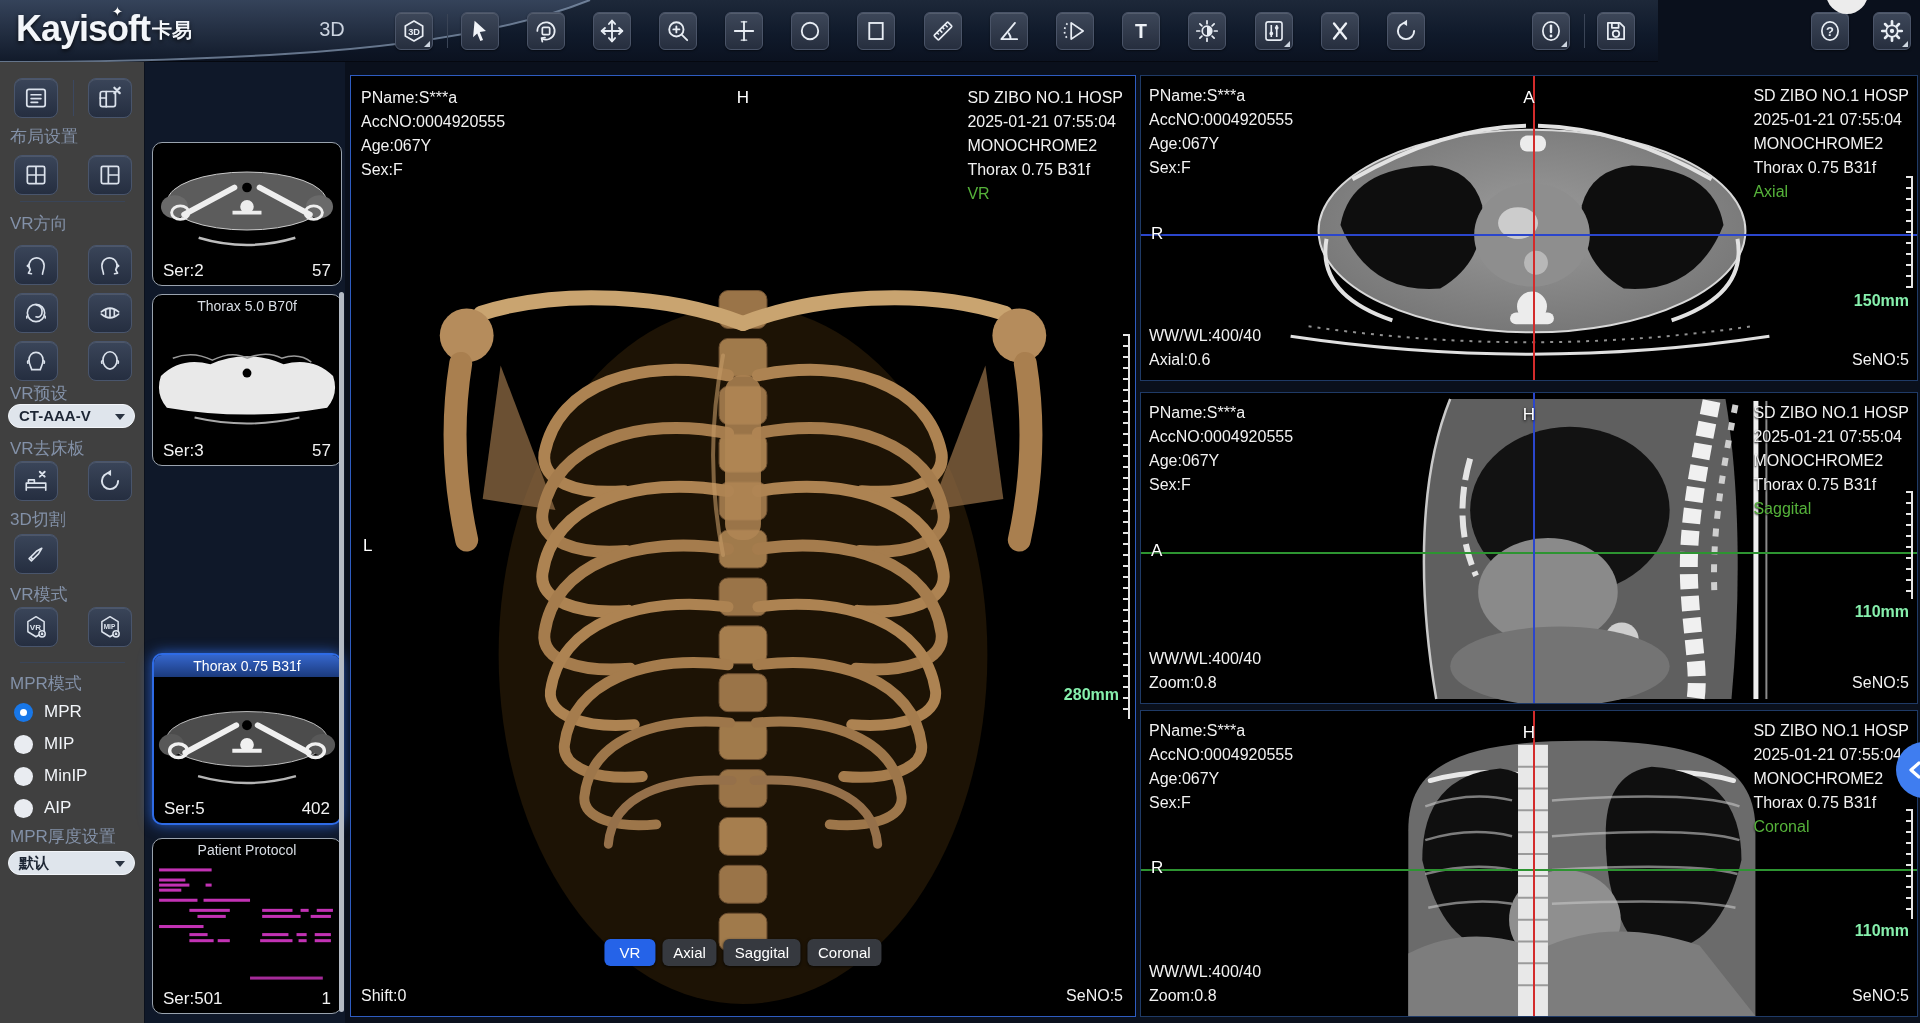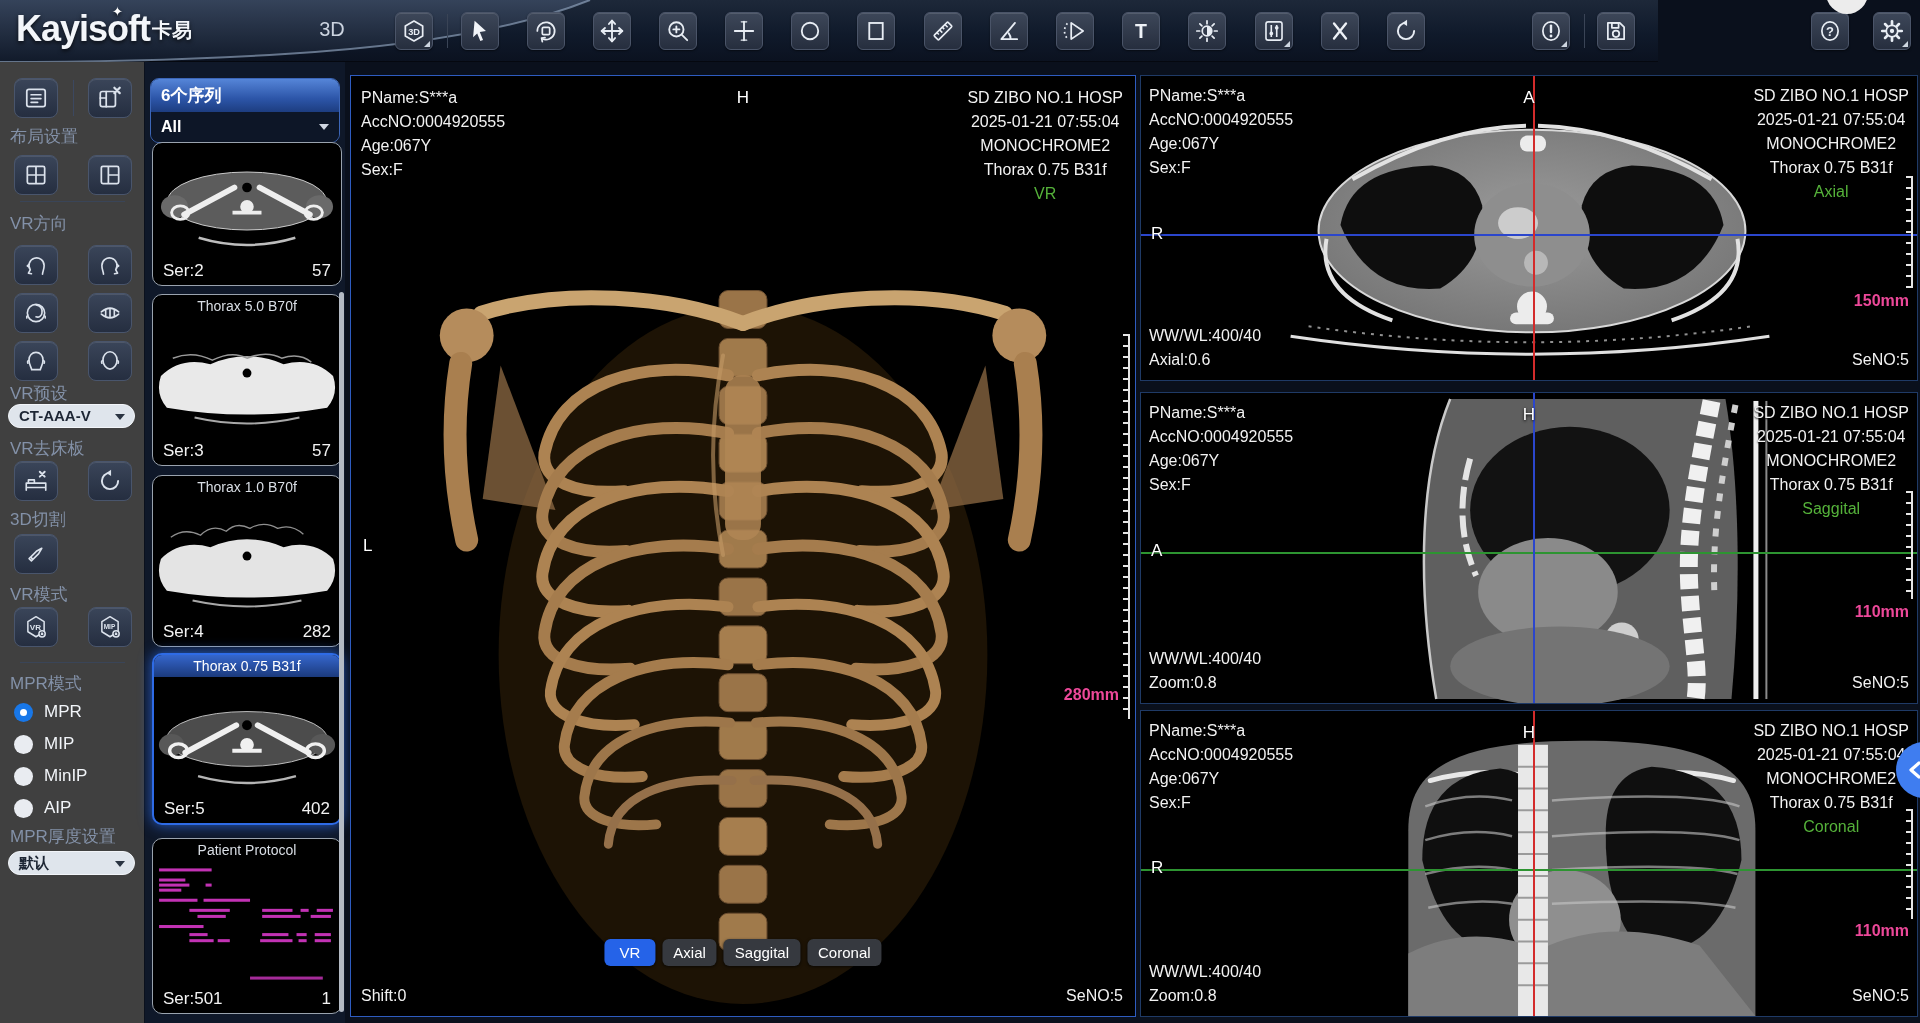--- a/index.html
+++ b/index.html
@@ -61,28 +61,28 @@
   .thumb.sel .t-title{background:linear-gradient(180deg,#3566cc,#1b3a7c);color:#fff}
   .t-img{position:absolute;left:0;top:22px;width:100%}
   .t-ser{position:absolute;left:10px;bottom:4px;color:#f2f2f2;font-size:17px;text-shadow:0 1px 2px #000}
   .t-count{position:absolute;right:10px;bottom:4px;color:#f2f2f2;font-size:17px;text-shadow:0 1px 2px #000}
   #series-scroll{position:absolute;left:194px;top:230px;width:5px;height:720px;border-radius:3px;background:#b3bac4}
 
   
   .vp{position:absolute;background:#000;border:1px solid #1f3a66}
   .vp.active{border-color:#2e5cc0}
   .ol{position:absolute;color:#f2f2f2;font-size:16px;line-height:24px;text-shadow:0 1px 2px #000;white-space:nowrap;z-index:6}
-  .tr{text-align:center}
+  .tr{text-align:left}
   .green{color:#55b23a}
   .om{position:absolute;color:#fff;font-size:17px;text-shadow:0 1px 3px #000;z-index:6}
   .xline{position:absolute;z-index:5;pointer-events:none}
   .ruler{position:absolute;z-index:6;width:7px;border-right:2px solid #e6e6e6;
     background-image:repeating-linear-gradient(to bottom,#e6e6e6 0 2px,transparent 2px 11px);
     background-position:right 0;background-size:5px 100%;background-repeat:no-repeat}
-  .scale-label{position:absolute;z-index:6;color:#ec4899;font-size:16px;font-weight:700;text-shadow:0 1px 2px #000}
+  .scale-label{position:absolute;z-index:6;color:#86efac;font-size:16px;font-weight:700;text-shadow:0 1px 2px #000}
   .vp-img{position:absolute;left:0;top:0;width:100%;height:100%;z-index:1}
   #vr-switch{position:absolute;left:50%;transform:translateX(-50%);bottom:50px;display:flex;gap:7px;z-index:7}
   .vbtn{height:27px;padding:0 11px;border-radius:6px;background:#36393f;color:#fff;font-size:15px;line-height:27px;
     box-shadow:0 1px 3px rgba(0,0,0,.6)}
   .vbtn.active{background:#2563e8;padding:0 15px}
   #collapse-btn{position:absolute;left:1896px;top:742px;width:56px;height:56px;border-radius:50%;background:#3f7df0;z-index:9}
   #collapse-btn svg{position:absolute;left:6px;top:14px;width:28px;height:28px}
 </style>
 </head>
 <body>
@@ -370,27 +370,20 @@
         <span class="rlbl">AIP</span>
     </div>
     <div class="sct" style="top:763px">MPR厚度设置</div>
     <div class="pill" style="top:789px">
       <span>默认</span>
       <span class="pchev"></span>
     </div>
   </div>
 
   <div id="series">
-    <div id="series-head">
-      <div class="hd">6个序列</div>
-      <div class="flt">
-        <span>All</span>
-        <span class="pchev"></span>
-      </div>
-    </div>
 
     <div class="thumb" style="top:80px;height:144px">
       <svg class="t-img" style="top:0;height:116px" viewBox="0 0 190 120" preserveAspectRatio="xMidYMid meet">
         <ellipse cx="95" cy="60" rx="82" ry="30" fill="#5c5c5c" stroke="#cfcfcf" stroke-width="1"></ellipse>
         <ellipse cx="20" cy="66" rx="14" ry="12" fill="#6a6a6a"></ellipse>
           <ellipse cx="170" cy="66" rx="14" ry="12" fill="#6a6a6a"></ellipse>
         <path d="M30,74 L82,46" stroke="#eeeeee" stroke-width="6" stroke-linecap="round"></path>
         <path d="M108,46 L160,74" stroke="#eeeeee" stroke-width="6" stroke-linecap="round"></path>
         <ellipse cx="26" cy="72" rx="9" ry="7" fill="none" stroke="#eeeeee" stroke-width="3"></ellipse>
         <ellipse cx="164" cy="72" rx="9" ry="7" fill="none" stroke="#eeeeee" stroke-width="3"></ellipse>
@@ -408,31 +401,20 @@
       <svg class="t-img" style="height:122px" viewBox="0 0 190 120" preserveAspectRatio="xMidYMid meet">
         <path d="M8,58 Q28,38 58,46 Q95,30 132,46 Q162,38 182,58 Q188,76 176,90 Q95,104 14,90 Q2,76 8,58Z" fill="#e9e9e9"></path>
         <path d="M20,40 q20,-8 40,2 q20,-10 35,-2 q20,-8 35,0 q18,-6 30,4" stroke="#9a9a9a" stroke-width="1.5" fill="none"></path>
         <circle cx="95" cy="55" r="4.5" fill="#000"></circle>
         <path d="M42,100 Q95,112 148,100" stroke="#a8a8a8" stroke-width="2" fill="none"></path>
       </svg>
       <div class="t-ser">Ser:3</div>
       <div class="t-count">57</div>
     </div>
 
-    <div class="thumb" style="top:413px;height:172px">
-      <div class="t-title">Thorax 1.0 B70f</div>
-      <svg class="t-img" style="height:122px" viewBox="0 0 190 120" preserveAspectRatio="xMidYMid meet">
-        <path d="M8,60 Q28,40 58,48 Q95,32 132,48 Q162,40 182,60 Q188,78 176,92 Q95,106 14,92 Q2,78 8,60Z" fill="#e4e4e4"></path>
-        <path d="M18,38 q14,-10 30,-2 q12,-12 26,-4 q10,-10 24,-3 q14,-8 28,0 q14,-5 26,6" stroke="#8f8f8f" stroke-width="1.3" fill="none"></path>
-        <circle cx="95" cy="57" r="4.5" fill="#000"></circle>
-        <path d="M40,102 Q95,114 150,102" stroke="#a8a8a8" stroke-width="2" fill="none"></path>
-      </svg>
-      <div class="t-ser">Ser:4</div>
-      <div class="t-count">282</div>
-    </div>
 
     <div class="thumb sel" style="top:591px;height:172px">
       <div class="t-title">Thorax 0.75 B31f</div>
       <svg class="t-img" style="height:120px" viewBox="0 0 190 120" preserveAspectRatio="xMidYMid meet">
         <ellipse cx="95" cy="62" rx="82" ry="28" fill="#4c4c4c" stroke="#bdbdbd" stroke-width="1"></ellipse>
         <ellipse cx="18" cy="68" rx="13" ry="11" fill="#585858"></ellipse>
           <ellipse cx="172" cy="68" rx="13" ry="11" fill="#585858"></ellipse>
         <path d="M32,76 L84,48" stroke="#f0f0f0" stroke-width="6" stroke-linecap="round"></path>
         <path d="M106,48 L158,76" stroke="#f0f0f0" stroke-width="6" stroke-linecap="round"></path>
         <ellipse cx="25" cy="74" rx="9" ry="7" fill="none" stroke="#f0f0f0" stroke-width="3.5"></ellipse>

